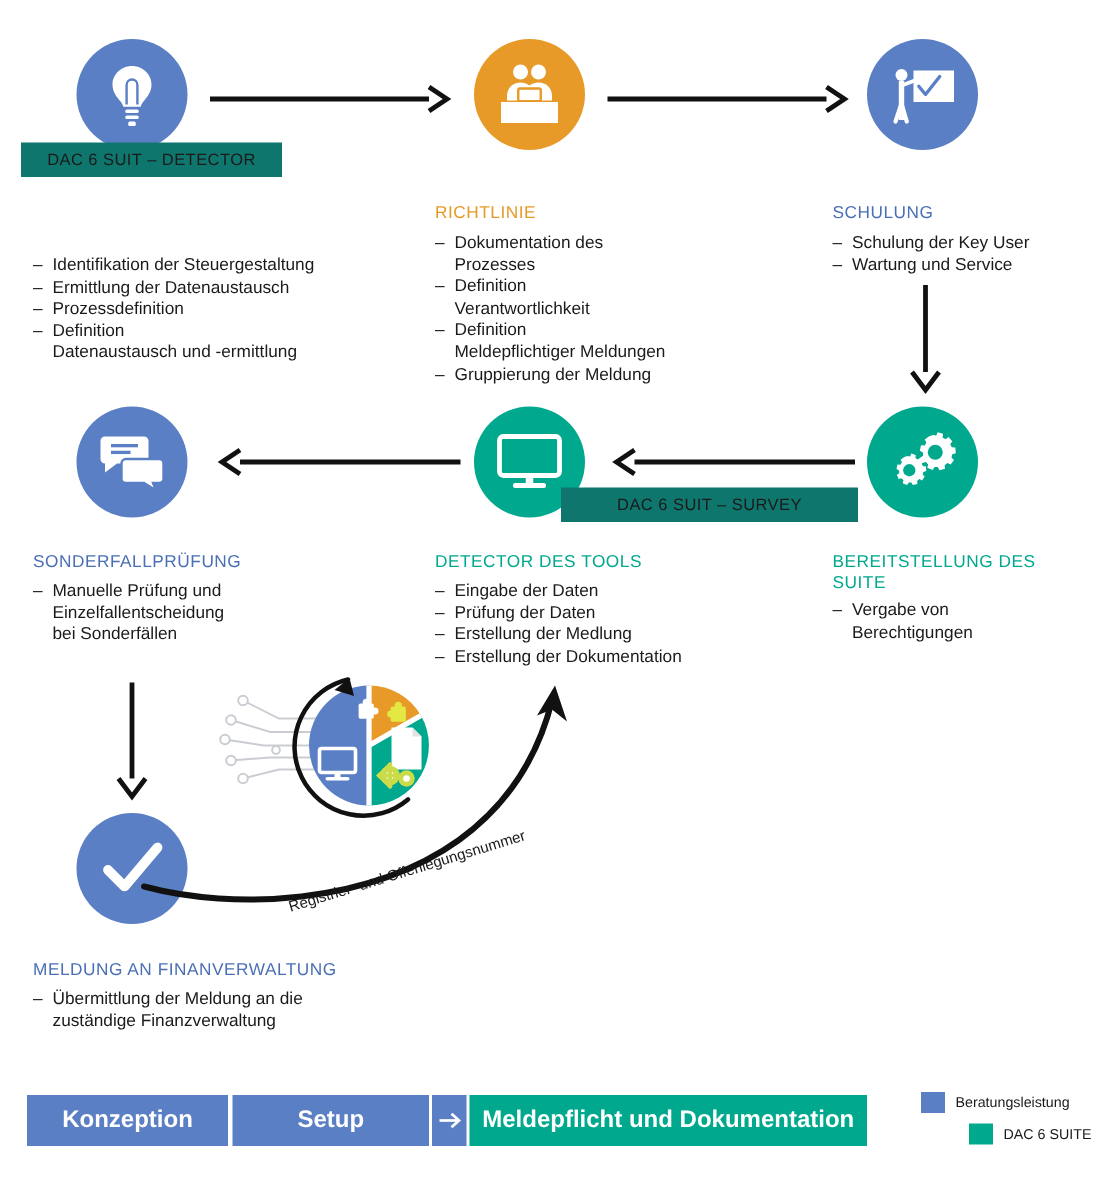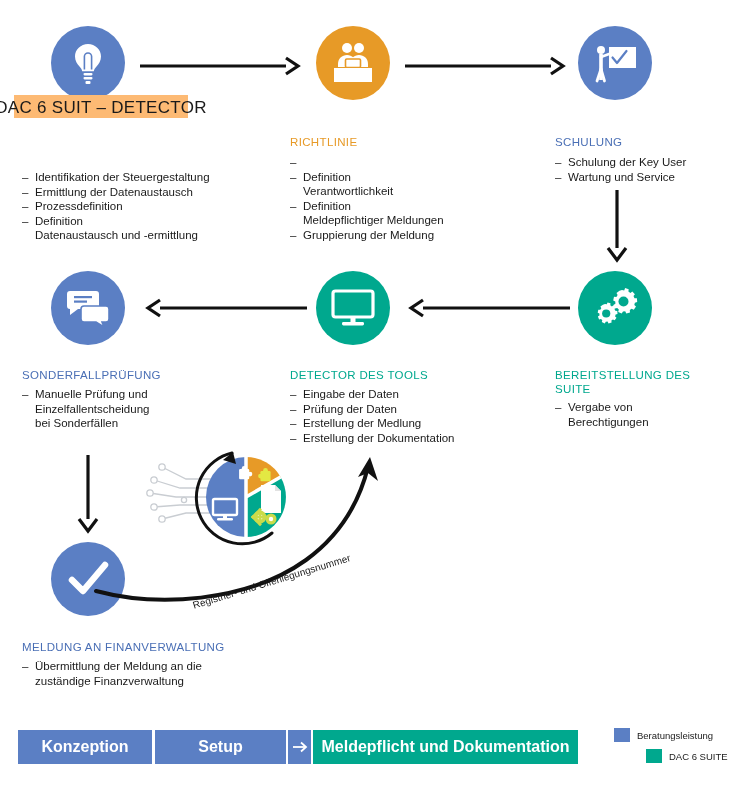--- a/index.html
+++ b/index.html
@@ -15,25 +15,25 @@
     position: absolute;
     border-radius: 50%;
     display: flex; align-items: center; justify-content: center;
   }
   .c-blue  { background: #5b7fc4; }
   .c-orange{ background: #e79a27; }
   .c-teal  { background: #00a88e; }
 
   .badge {
     position: absolute;
-    background: #fdba74;
+    background: #0f766e;
     color: #1a1a1a;
-    font-size: 17px;
+    font-size: 11px;
     letter-spacing: .3px;
-    display: flex; align-items: flex-end; justify-content: center;
+    display: flex; align-items: center; justify-content: center;
     white-space: nowrap;
   }
 
   .sect-title {
     position: absolute;
     font-size: 11.5px;
     letter-spacing: .35px;
     line-height: 14px;
     font-weight: 400;
   }
@@ -151,20 +151,22 @@
         <span class="dash">–</span>
         <span class="txt">Definition
 Datenaustausch und -ermittlung</span>
       </div>
   </div>
 
   <div class="sect-title t-orange" style="left:290px; top:135px; width:240px; white-space:pre-line;">RICHTLINIE</div>
   <div class="bullets" style="left:290px; top:155px; width:230px;">
     <div class="li">
         <span class="dash">–</span>
+        <span class="txt">Dokumentation des
+Prozesses</span>
       </div>
     <div class="li">
         <span class="dash">–</span>
         <span class="txt">Definition
 Verantwortlichkeit</span>
       </div>
     <div class="li">
         <span class="dash">–</span>
         <span class="txt">Definition
 Meldepflichtiger Meldungen</span>
@@ -213,20 +215,23 @@
 
   <div class="node-circle c-blue" style="left:51px; top:271px; width:74px; height:74px;">
     <svg width="48" height="42" viewBox="0 0 48 42">
       <path d="M6 4h26a3 3 0 0 1 3 3v12a3 3 0 0 1-3 3H14l-8 6v-6a3 3 0 0 1-3-3V7a3 3 0 0 1 3-3z" fill="#fff"></path>
       <rect x="10" y="9" width="18" height="2.2" fill="#5b7fc4"></rect>
       <rect x="10" y="13.5" width="13" height="2.2" fill="#5b7fc4"></rect>
       <path d="M20 19h22a3 3 0 0 1 3 3v10a3 3 0 0 1-3 3h-4l2 5-8-5H20a3 3 0 0 1-3-3V22a3 3 0 0 1 3-3z" fill="#fff" stroke="#5b7fc4" stroke-width="1.6"></path>
     </svg>
   </div>
 
+  <div class="badge" style="left:374px; top:325px; width:198px; height:23px;">
+    <span>DAC 6 SUIT – SURVEY</span>
+  </div>
 
   <svg class="arrow-svg" style="left:405px; top:298px; width:165px; height:20px;">
     <line x1="18" y1="10" x2="165" y2="10" stroke="#111" stroke-width="3.2"></line>
     <path d="M18 2 L6 10 L18 18" fill="none" stroke="#111" stroke-width="3.2" stroke-linejoin="miter"></path>
   </svg>
 
   <svg class="arrow-svg" style="left:142px; top:298px; width:165px; height:20px;">
     <line x1="18" y1="10" x2="165" y2="10" stroke="#111" stroke-width="3.2"></line>
     <path d="M18 2 L6 10 L18 18" fill="none" stroke="#111" stroke-width="3.2" stroke-linejoin="miter"></path>
   </svg>

